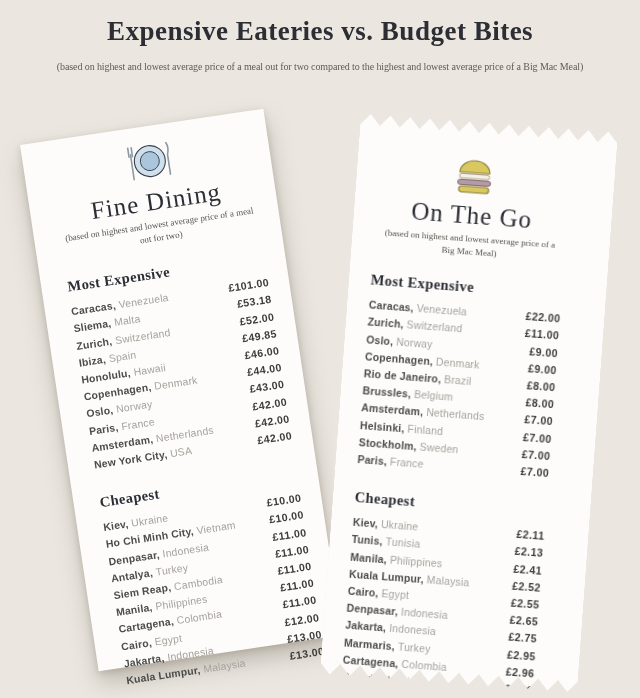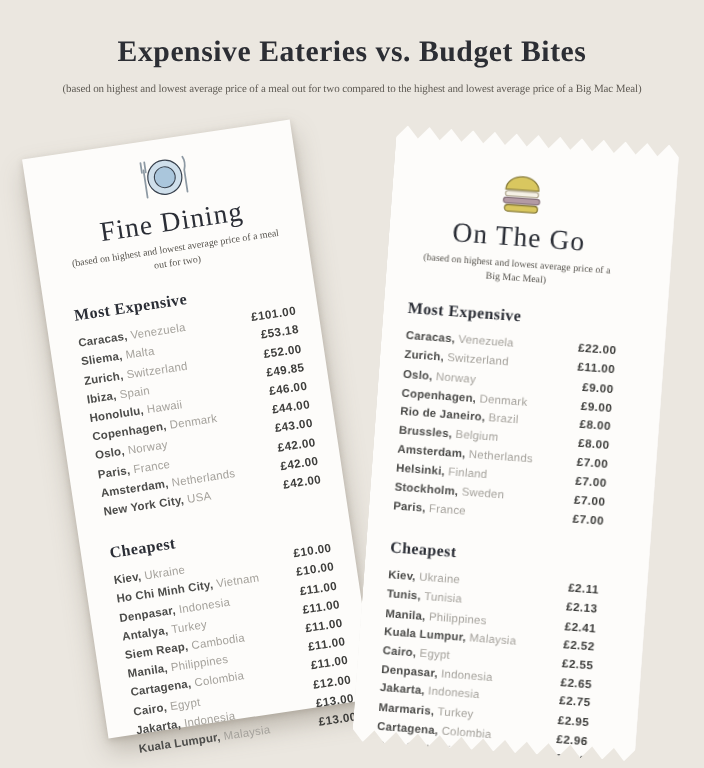--- a/index.html
+++ b/index.html
@@ -2,21 +2,21 @@
 <html><head>
 <meta charset="utf-8">
 <style>
   html,body{margin:0;padding:0;}
   body{
     width:640px;height:698px;overflow:hidden;position:relative;
     background:#ebe7e0;
     font-family:"Liberation Sans","DejaVu Sans",sans-serif;
   }
   
-  .page-header{position:absolute;top:15px;left:0;width:640px;text-align:center;}
+  .page-header{position:absolute;top:0;left:0;width:640px;text-align:center;}
   .page-title{
     margin:16px 0 0 0;
     font-family:"Liberation Serif","DejaVu Serif",serif;
     font-weight:700;font-size:27px;letter-spacing:.5px;color:#2c2e34;
   }
   .page-subtitle{
     margin:14px 0 0 0;white-space:nowrap;
     font-family:"Liberation Serif","DejaVu Serif",serif;
     font-size:10px;color:#5f5b54;letter-spacing:-.1px;
   }

